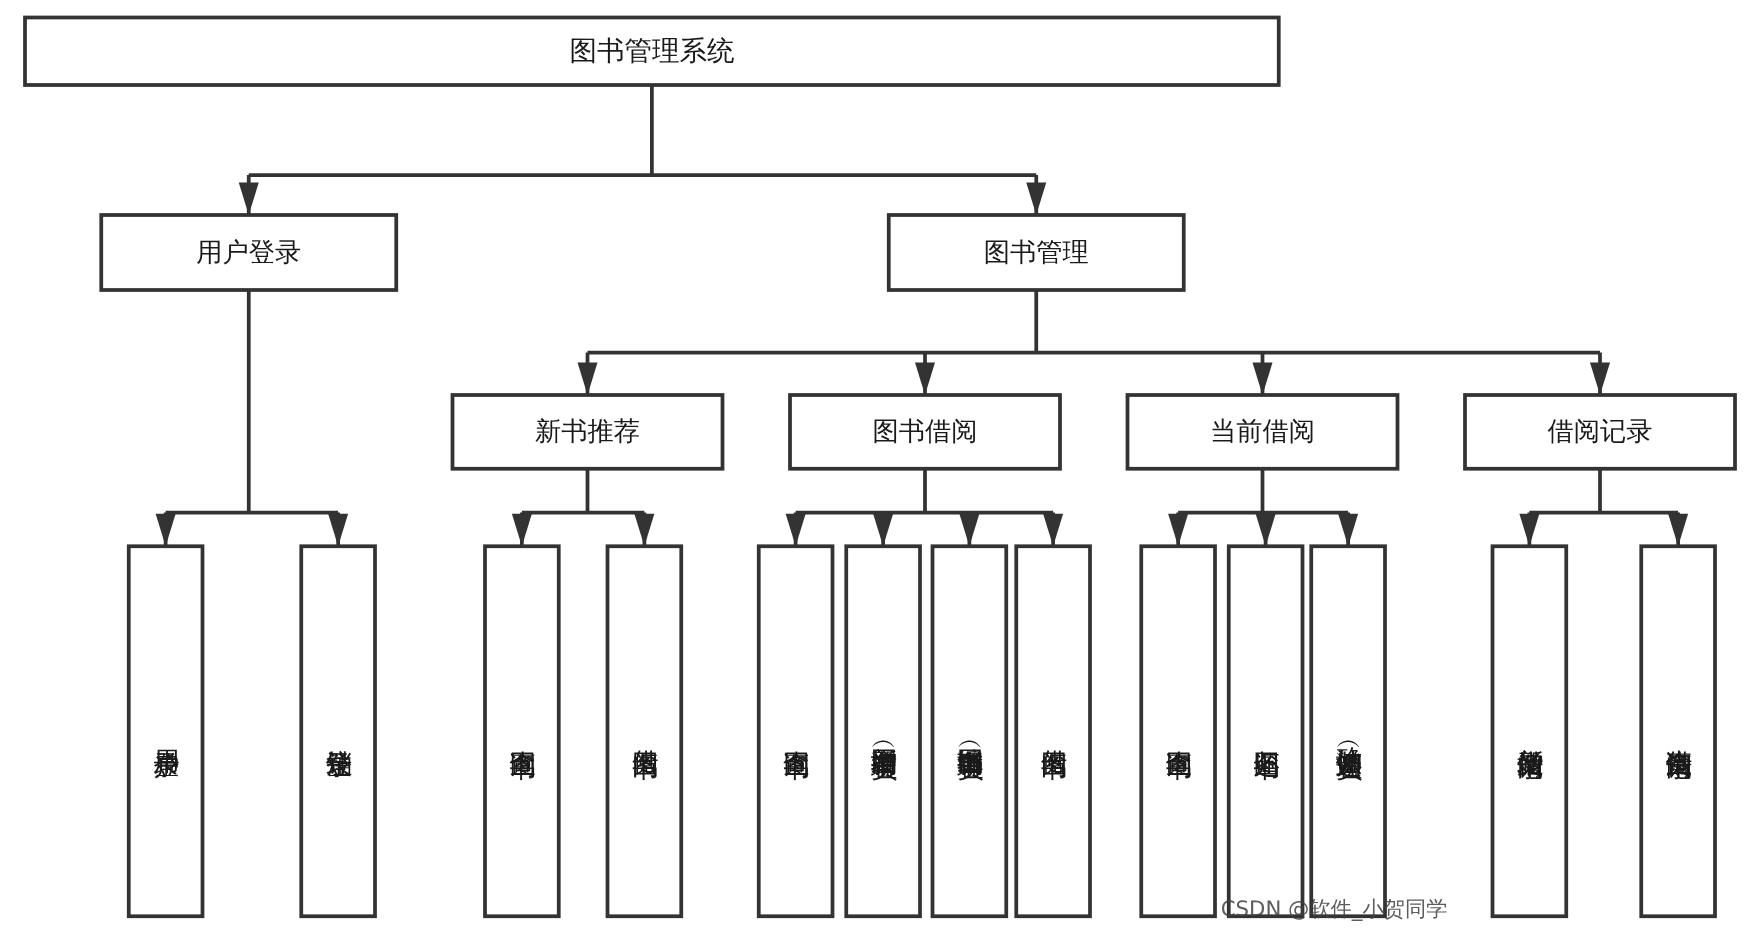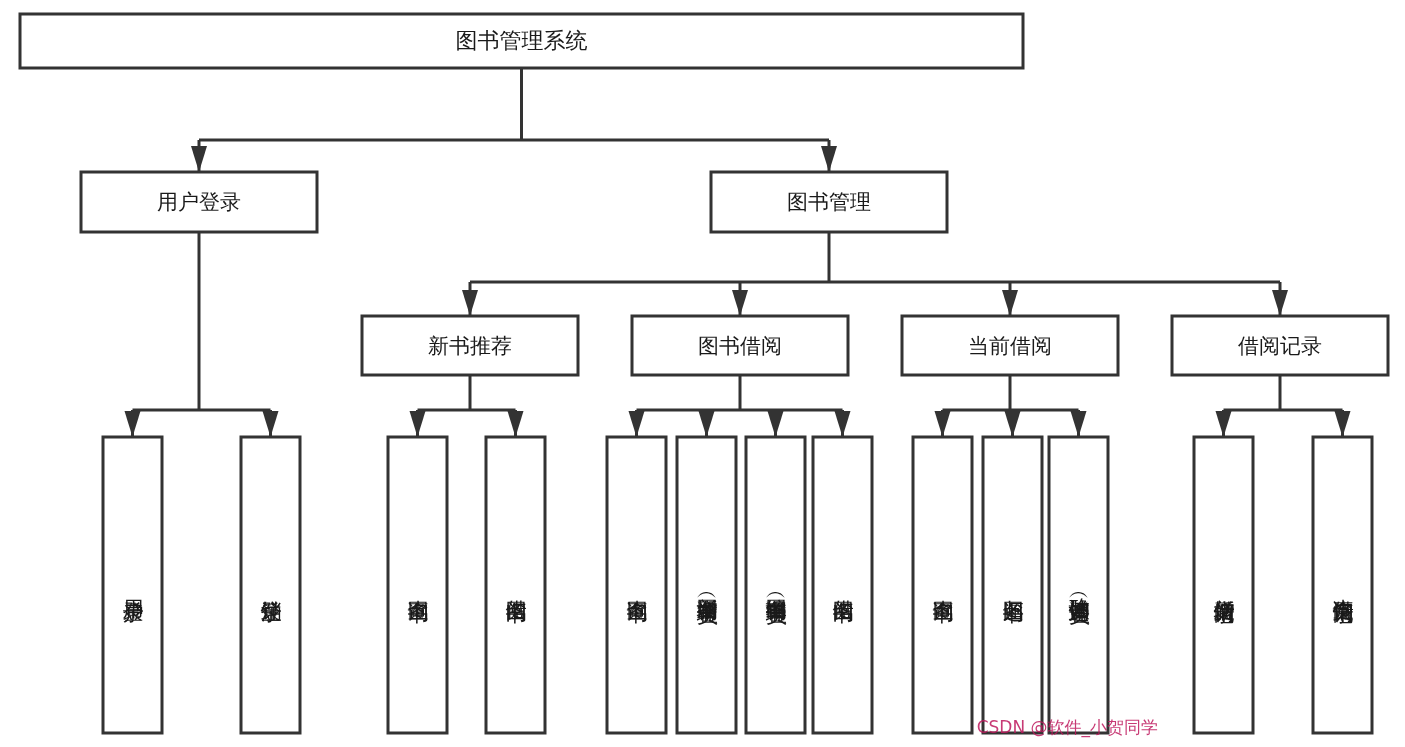--- a/index.html
+++ b/index.html
@@ -72,21 +72,21 @@
     letter-spacing: 1px;
     white-space: nowrap;
     text-align: center;
   }
   #watermark {
     position: absolute;
     right: 12px;
     bottom: 8px;
     font-family: "DejaVu Sans", "Liberation Sans", sans-serif;
     font-size: 17px;
-    color: #be185d;
+    color: #404040;
     opacity: 0.85;
     white-space: nowrap;
     pointer-events: none;
   }
 </style>
 </head>
 <body>
 
 <div id="diagram-root">
   <svg class="flow" viewBox="0 0 1405 747">

